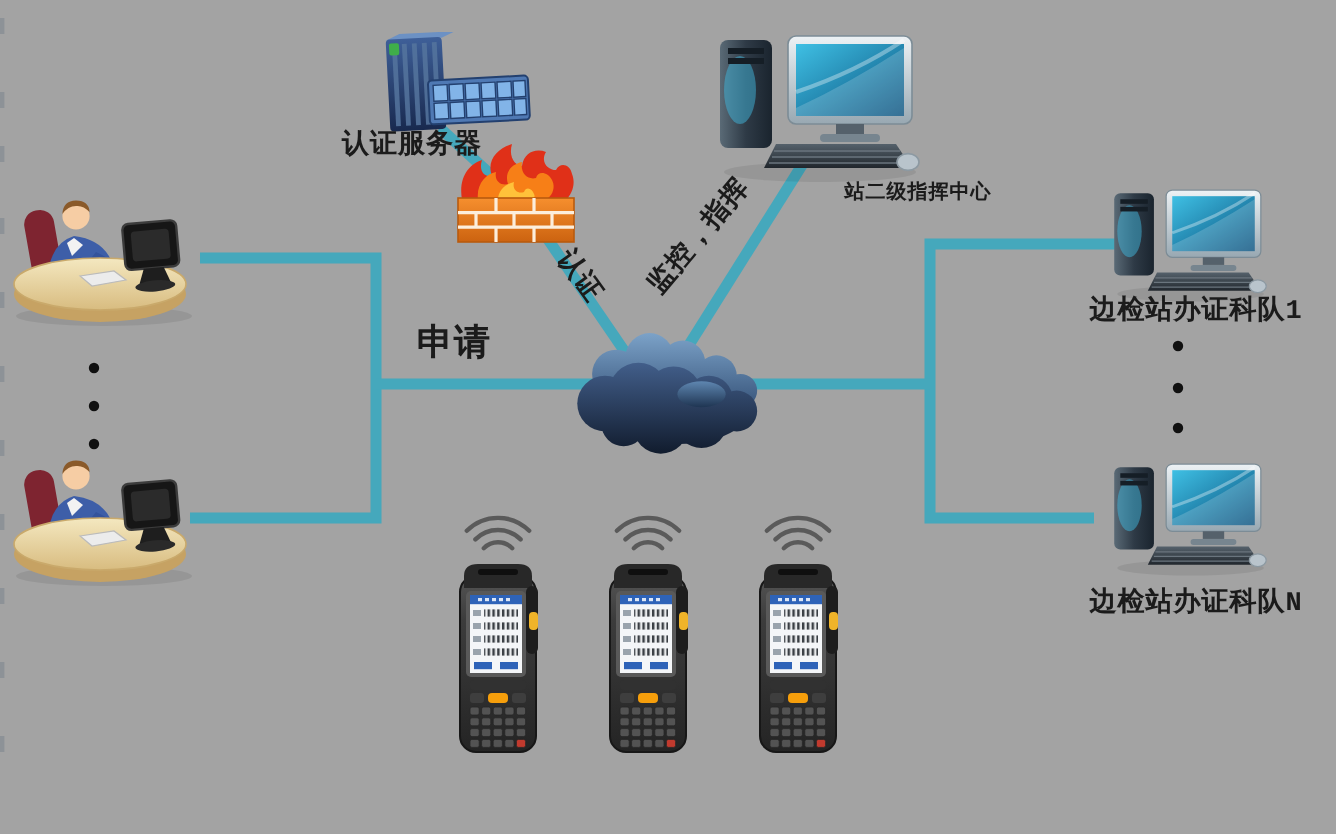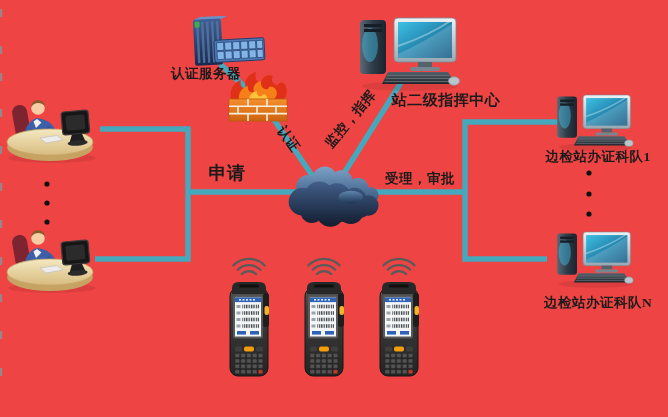--- a/index.html
+++ b/index.html
@@ -1,17 +1,17 @@
 <!DOCTYPE html>
 <html><head>
 <meta charset="utf-8">
 <style>
   html,body{margin:0;padding:0;background:#fff;}
-  .stage{position:relative;width:668px;height:417px;background:#ef4444;overflow:hidden;
-         font-family:Liberation Serif, serif;}
+  .stage{position:relative;width:668px;height:417px;background:#a3a3a3;overflow:hidden;
+         font-family:Liberation Mono, monospace;}
   .stage svg.scene{position:absolute;left:0;top:0;}
   .lbl{position:absolute;color:#1b1b1b;font-weight:bold;font-size:13.5px;line-height:1.1;
        text-align:center;letter-spacing:0.5px;white-space:nowrap;}
   .lbl.rot{transform-origin:center center;}
 </style>
 </head>
 <body>
 
 <div class="stage">
 
@@ -288,22 +288,21 @@
   <use href="#sym-pc" x="551" y="226" width="84" height="64"></use>
   <use href="#sym-wifi" x="227" y="249" width="44" height="30"></use>
   <use href="#sym-wifi" x="302" y="249" width="44" height="30"></use>
   <use href="#sym-wifi" x="377" y="249" width="44" height="30"></use>
   <use href="#sym-term" x="227" y="280" width="44" height="100"></use>
   <use href="#sym-term" x="302" y="280" width="44" height="100"></use>
   <use href="#sym-term" x="377" y="280" width="44" height="100"></use>
 </svg>
 
 <div class="lbl" style="left:166px;top:67px;width:80px;">认证服务器</div>
-<div class="lbl" style="left:391px;top:92px;width:110px;font-size:15px;">站二级指挥中心</div>
+<div class="lbl" style="left:404px;top:92px;width:110px;font-size:10px;">站二级指挥中心</div>
 <div class="lbl" style="left:542px;top:150px;width:112px;">边检站办证科队1</div>
 <div class="lbl" style="left:542px;top:296px;width:112px;">边检站办证科队N</div>
 
 <div class="lbl" style="left:205px;top:164px;width:44px;font-size:18px;">申请</div>
-<div class="lbl" style="left:379px;top:172px;width:82px;">受理，审批</div>
 <div class="lbl rot" style="left:271px;top:132px;width:34px;transform:rotate(54deg);">认证</div>
 <div class="lbl rot" style="left:314px;top:112px;width:74px;transform:rotate(-50deg);">监控，指挥</div>
 
 </div>
 
 </body></html>

